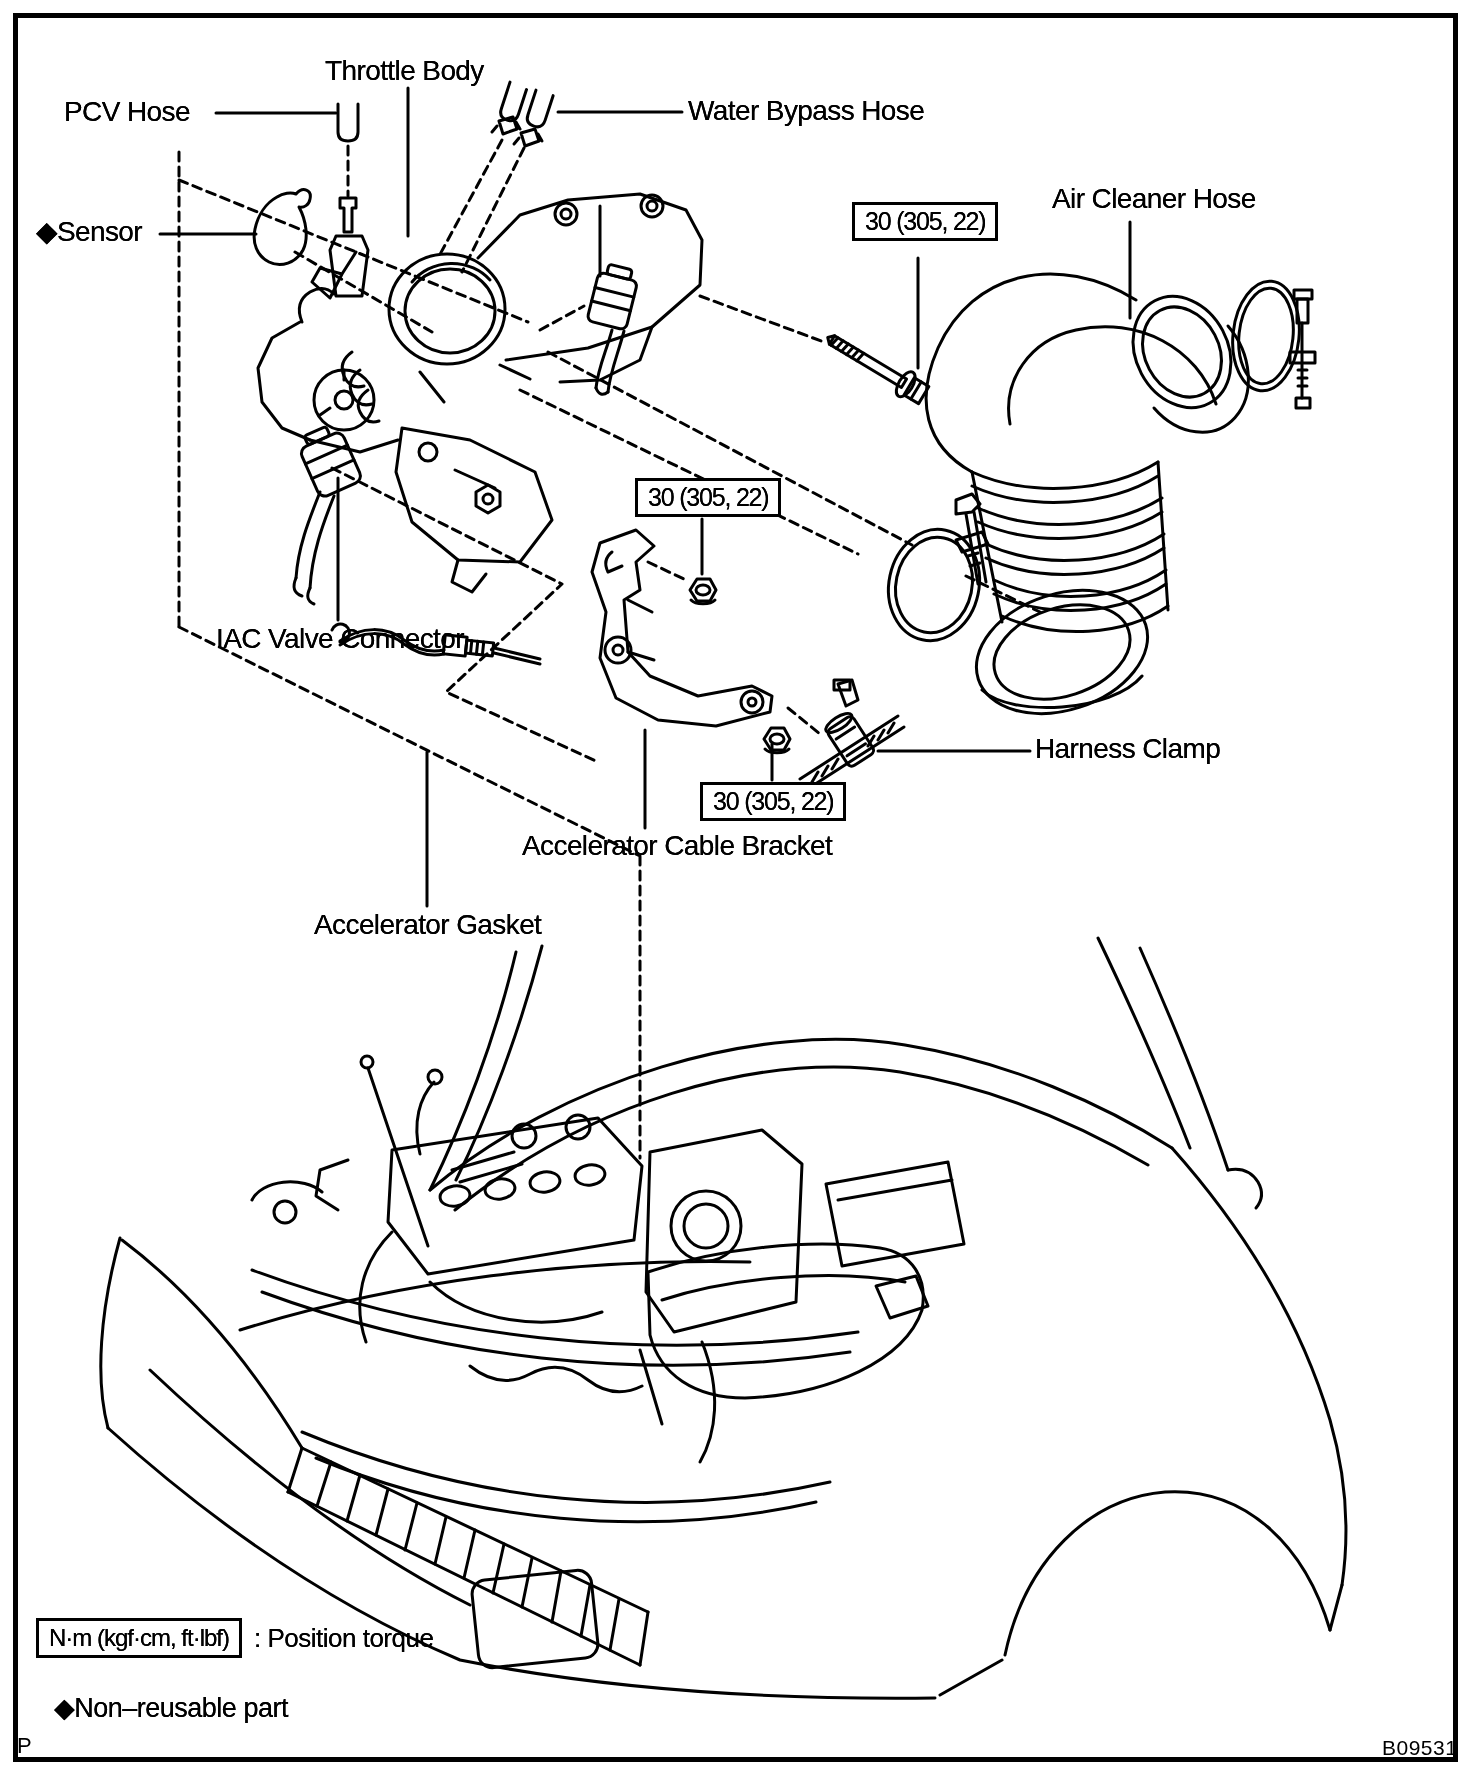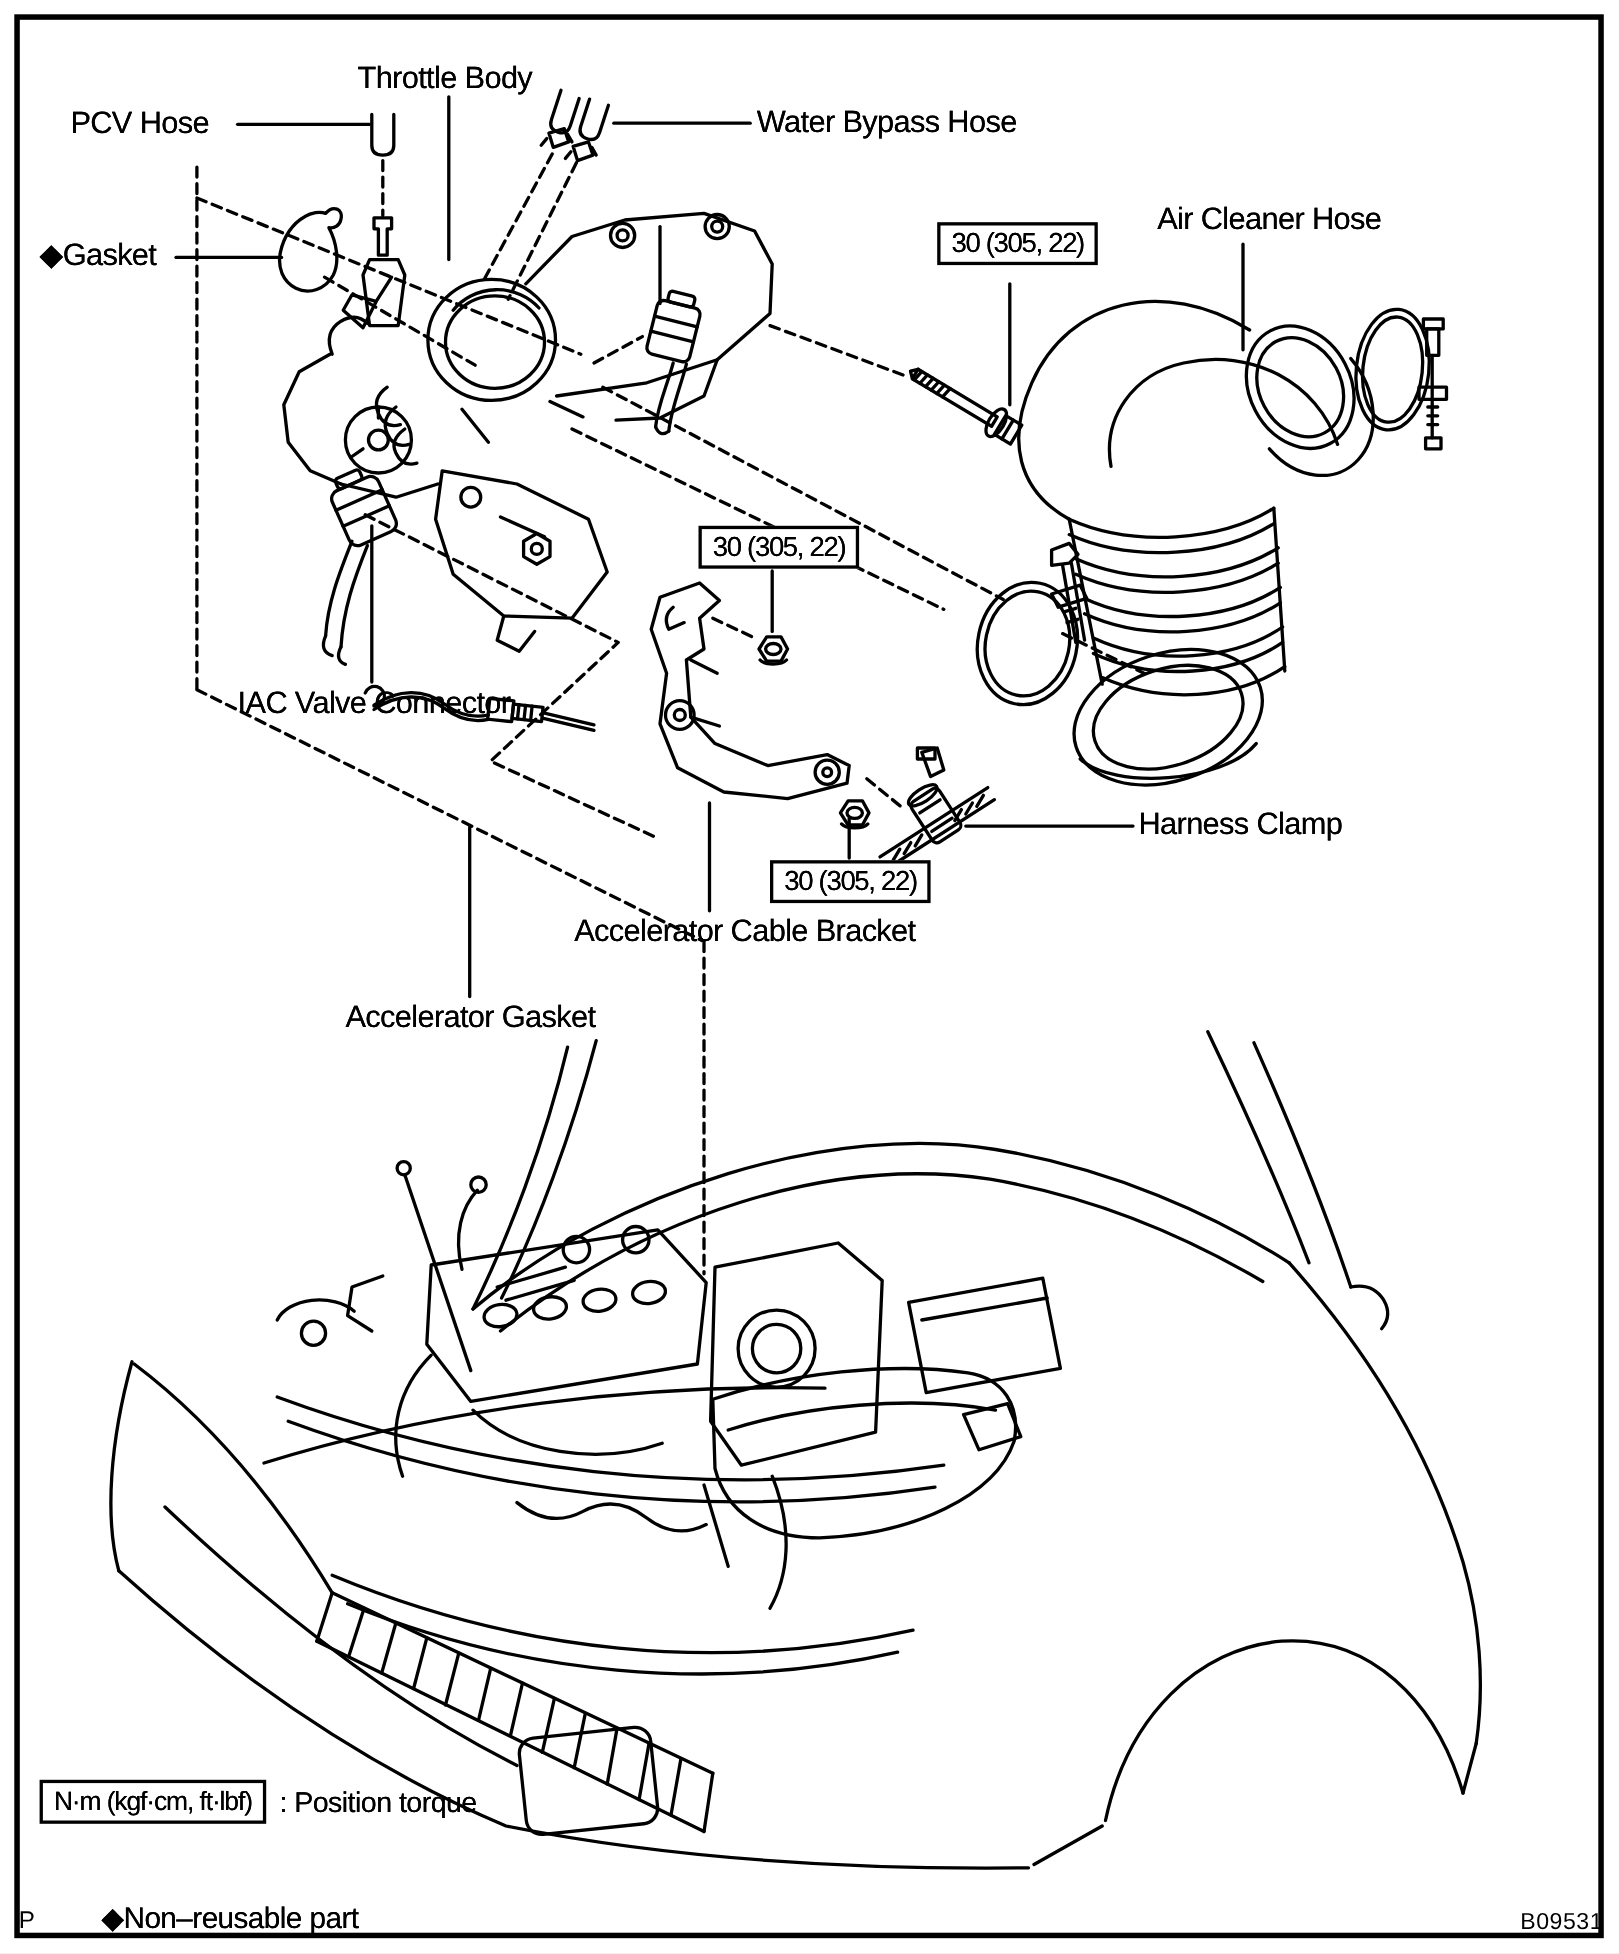--- a/index.html
+++ b/index.html
@@ -10,22 +10,22 @@
   svg.art{position:absolute;left:0;top:0;}
   .callout{position:absolute;font-size:28px;line-height:30px;letter-spacing:-0.6px;
            white-space:nowrap;text-shadow:0 0 0.6px #000;text-align:center;}
   .torque-box{position:absolute;border:3px solid #000;background:#fff;font-weight:normal;
               font-size:25px;line-height:27px;letter-spacing:-1.2px;padding:3px 10px;
               white-space:nowrap;text-shadow:0 0 0.5px #000;}
   .legend-row{position:absolute;left:36px;top:1618px;display:flex;align-items:center;gap:12px;}
   .nm-box{border:3px solid #000;background:#fff;padding:3px 10px;font-size:24px;
           letter-spacing:-1px;white-space:nowrap;text-shadow:0 0 0.5px #000;}
   .legend-note{font-size:26px;letter-spacing:-0.5px;white-space:nowrap;text-shadow:0 0 0.5px #000;}
-  .nonreusable{position:absolute;left:54px;top:1728px;font-size:27px;letter-spacing:-0.5px;
-               white-space:nowrap;text-shadow:0 0 0.6px #000;margin-left:38px;}
+  .nonreusable{position:absolute;left:54px;top:1692px;font-size:27px;letter-spacing:-0.5px;
+               white-space:nowrap;text-shadow:0 0 0.6px #000;}
   .page-marker{position:absolute;left:17px;top:1733px;font-size:22px;}
   .fig-code{position:absolute;left:1382px;top:1736px;font-size:21px;letter-spacing:0.5px;}
   .lineart{stroke:#000;fill:none;stroke-width:3;stroke-linecap:round;stroke-linejoin:round;}
 </style>
 </head>
 <body>
 
 <div class="page">
 
   <div class="frame"></div>
@@ -289,21 +289,21 @@
       <path d="M368,1068 L428,1246"></path>
         <circle cx="367" cy="1062" r="6"></circle>
       <path d="M452,1170 l62,-18 M460,1182 l62,-18"></path>
     </g>
   </svg>
 
   <div class="callout" style="left:325px;top:56px">Throttle Body</div>
   <div class="callout" style="left:64px;top:97px">PCV Hose</div>
   <div class="callout" style="left:688px;top:96px">Water Bypass Hose</div>
   <div class="callout" style="left:1052px;top:184px">Air Cleaner Hose</div>
-  <div class="callout" style="left:36px;top:217px">◆Gasket</div>
+  <div class="callout" style="left:36px;top:217px">◆Sensor</div>
   <div class="callout" style="left:216px;top:624px">IAC Valve Connector</div>
   <div class="callout" style="left:1035px;top:734px">Harness Clamp</div>
   <div class="callout" style="left:522px;top:831px">Accelerator Cable Bracket</div>
   <div class="callout" style="left:314px;top:910px">Accelerator Gasket</div>
 
   <div class="torque-box" style="left:852px;top:202px">30 (305, 22)</div>
   <div class="torque-box" style="left:635px;top:478px">30 (305, 22)</div>
   <div class="torque-box" style="left:700px;top:782px">30 (305, 22)</div>
 
   <div class="legend-row">

